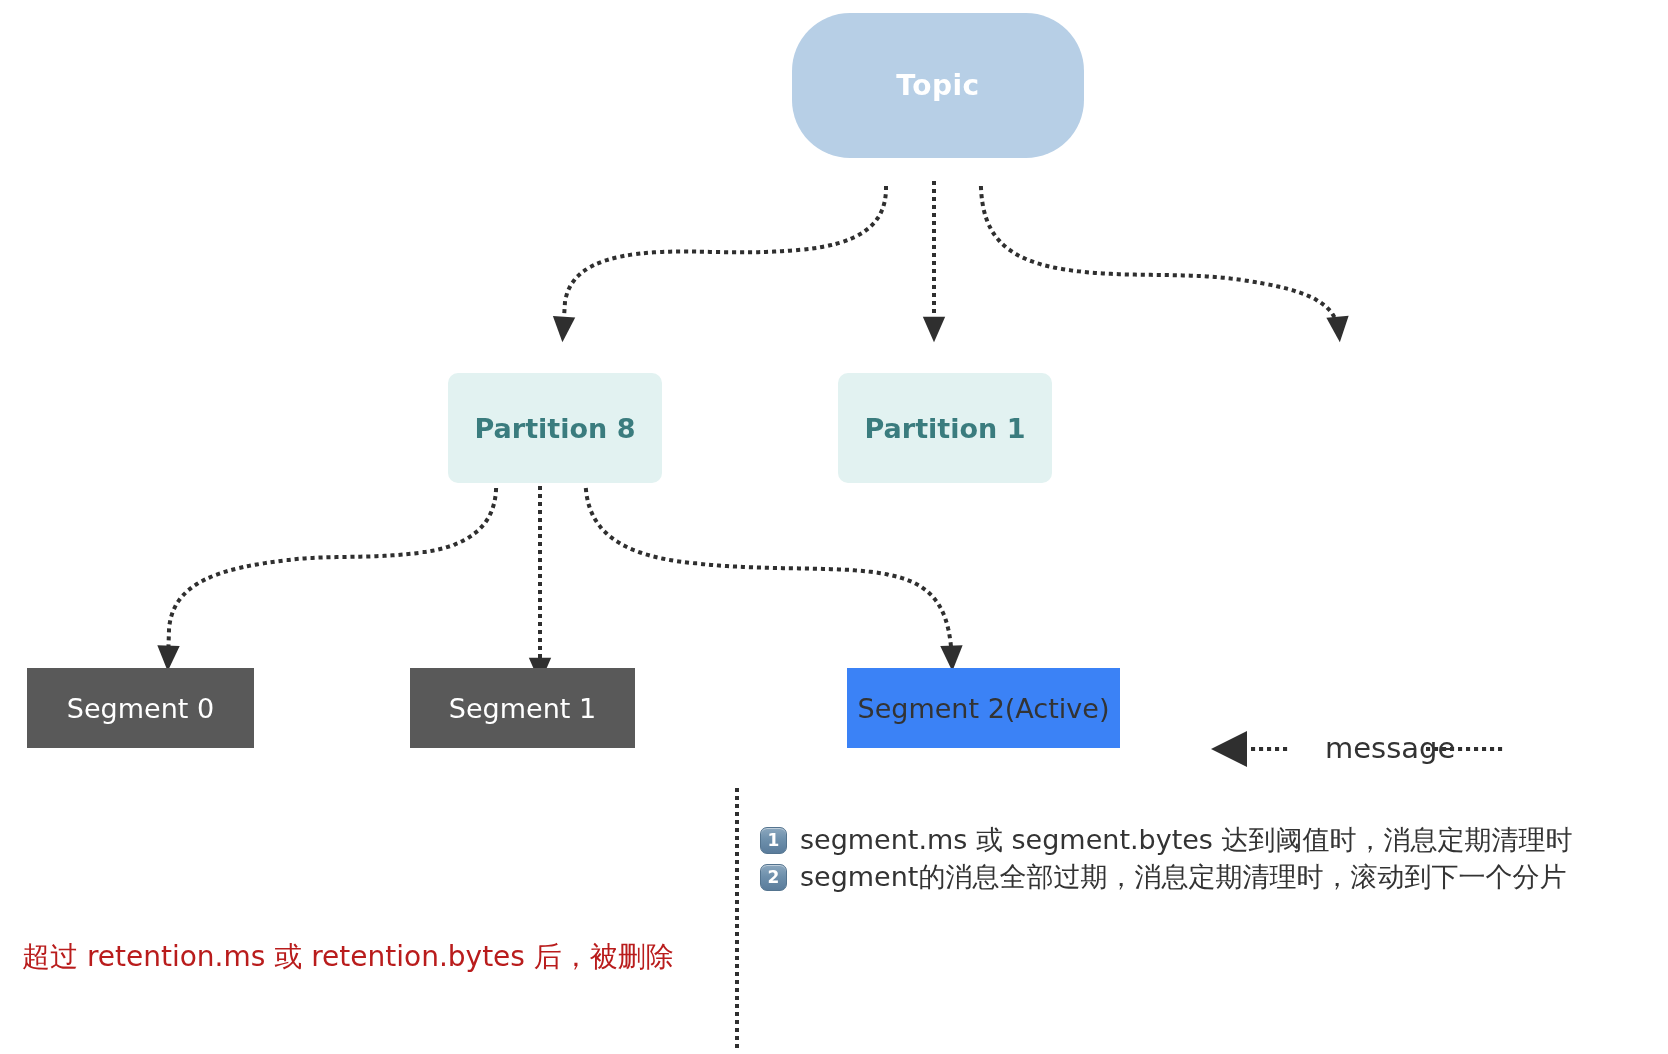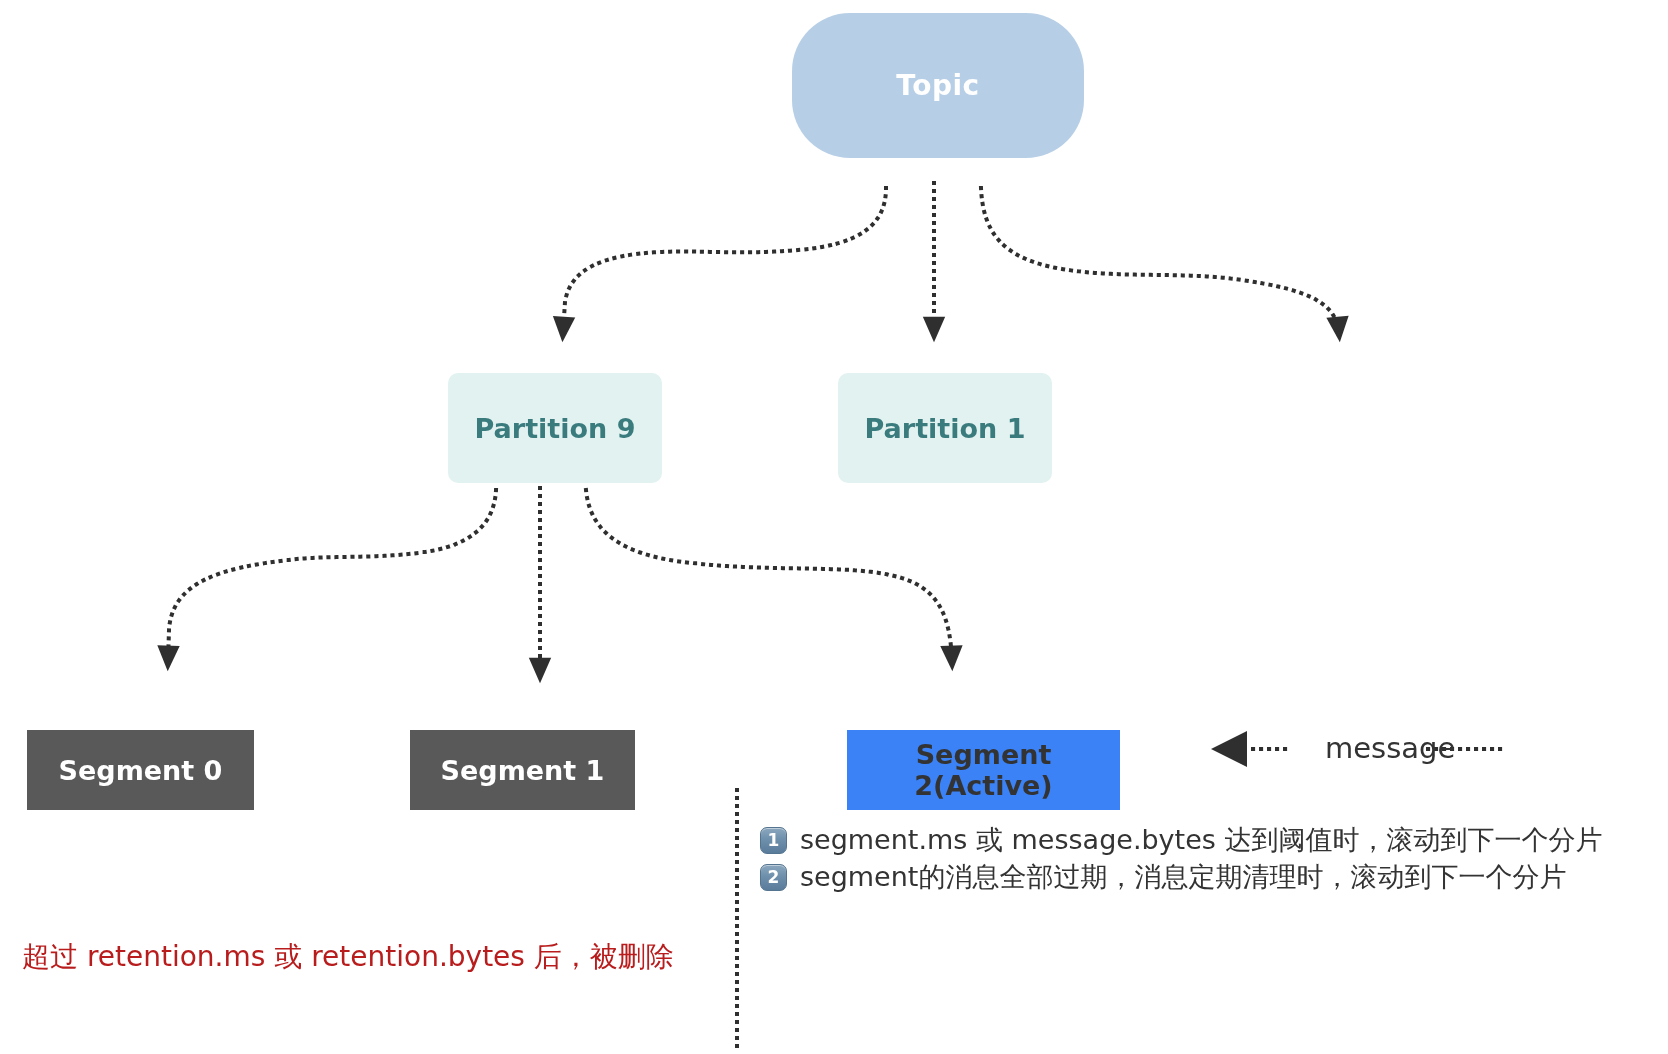--- a/index.html
+++ b/index.html
@@ -2,32 +2,32 @@
 <html><head>
 <meta charset="utf-8">
 <style>
   html,body{margin:0;padding:0;background:#fff;}
   .canvas{
     position:relative;width:1668px;height:1054px;background:#ffffff;
     font-family:"DejaVu Sans","Liberation Sans",sans-serif;overflow:hidden;
   }
   svg.connectors{position:absolute;left:0;top:0;width:1668px;height:1054px;}
   .dots{stroke:#2f2f2f;stroke-width:4;fill:none;stroke-linecap:square;stroke-dasharray:.1 7.9;}
-  .node{position:absolute;display:flex;align-items:center;justify-content:center;text-align:center;}
+  .node{position:absolute;display:flex;align-items:center;justify-content:center;text-align:right;}
   .topic{
     left:792px;top:13px;width:292px;height:145px;background:#b7cfe6;border-radius:58px;
     color:#ffffff;font-size:28px;font-weight:600;letter-spacing:.5px;
   }
   .partition{
     top:373px;width:214px;height:110px;background:#e2f2f1;border-radius:10px;
     color:#3a7c7e;font-size:27px;font-weight:600;
   }
   .p0{left:448px}.p1{left:838px}.p2{left:1233px}
   .segment{
-    top:730px;height:80px;background:#595959;color:#ffffff;font-size:27px;font-weight:700;
+    top:668px;height:80px;background:#595959;color:#ffffff;font-size:27px;font-weight:400;
   }
   .s0{left:27px;width:227px}
   .s1{left:410px;width:225px}
   .s2{left:847px;width:273px;background:#3b82f6;color:#333333;}
   .msg-label{position:absolute;left:1297px;top:731px;font-size:29px;color:#333333;white-space:nowrap;margin-left:28px;}
   .note-line{
     position:absolute;display:flex;align-items:center;gap:13px;color:#333333;
     font-size:27px;white-space:nowrap;
   }
   .note1{left:760px;top:822px;}
@@ -71,41 +71,41 @@
     <path class="dots" d="M1428,749 L1506,749"></path>
 
     <path class="dots" d="M737,790 L737,1054"></path>
   </svg>
 
   <div class="node topic">
     <span>Topic</span>
   </div>
 
   <div class="node partition p0">
-    <span>Partition 9</span>
+    <span>Partition 8</span>
   </div>
   <div class="node partition p1">
     <span>Partition 1</span>
   </div>
 
   <div class="node segment s0">
     <span>Segment 0</span>
   </div>
   <div class="node segment s1">
     <span>Segment 1</span>
   </div>
   <div class="node segment s2">
     <span>Segment 2(Active)</span>
   </div>
 
   <div class="msg-label">message</div>
 
   <div class="note-line note1">
     <span class="badge">1</span>
-    <span>segment.ms 或 message.bytes 达到阈值时，滚动到下一个分片</span>
+    <span>segment.ms 或 segment.bytes 达到阈值时，消息定期清理时</span>
   </div>
   <div class="note-line note2">
     <span class="badge">2</span>
     <span>segment的消息全部过期，消息定期清理时，滚动到下一个分片</span>
   </div>
 
   <div class="retention">超过 retention.ms 或 retention.bytes 后，被删除</div>
 
 </div>
 

